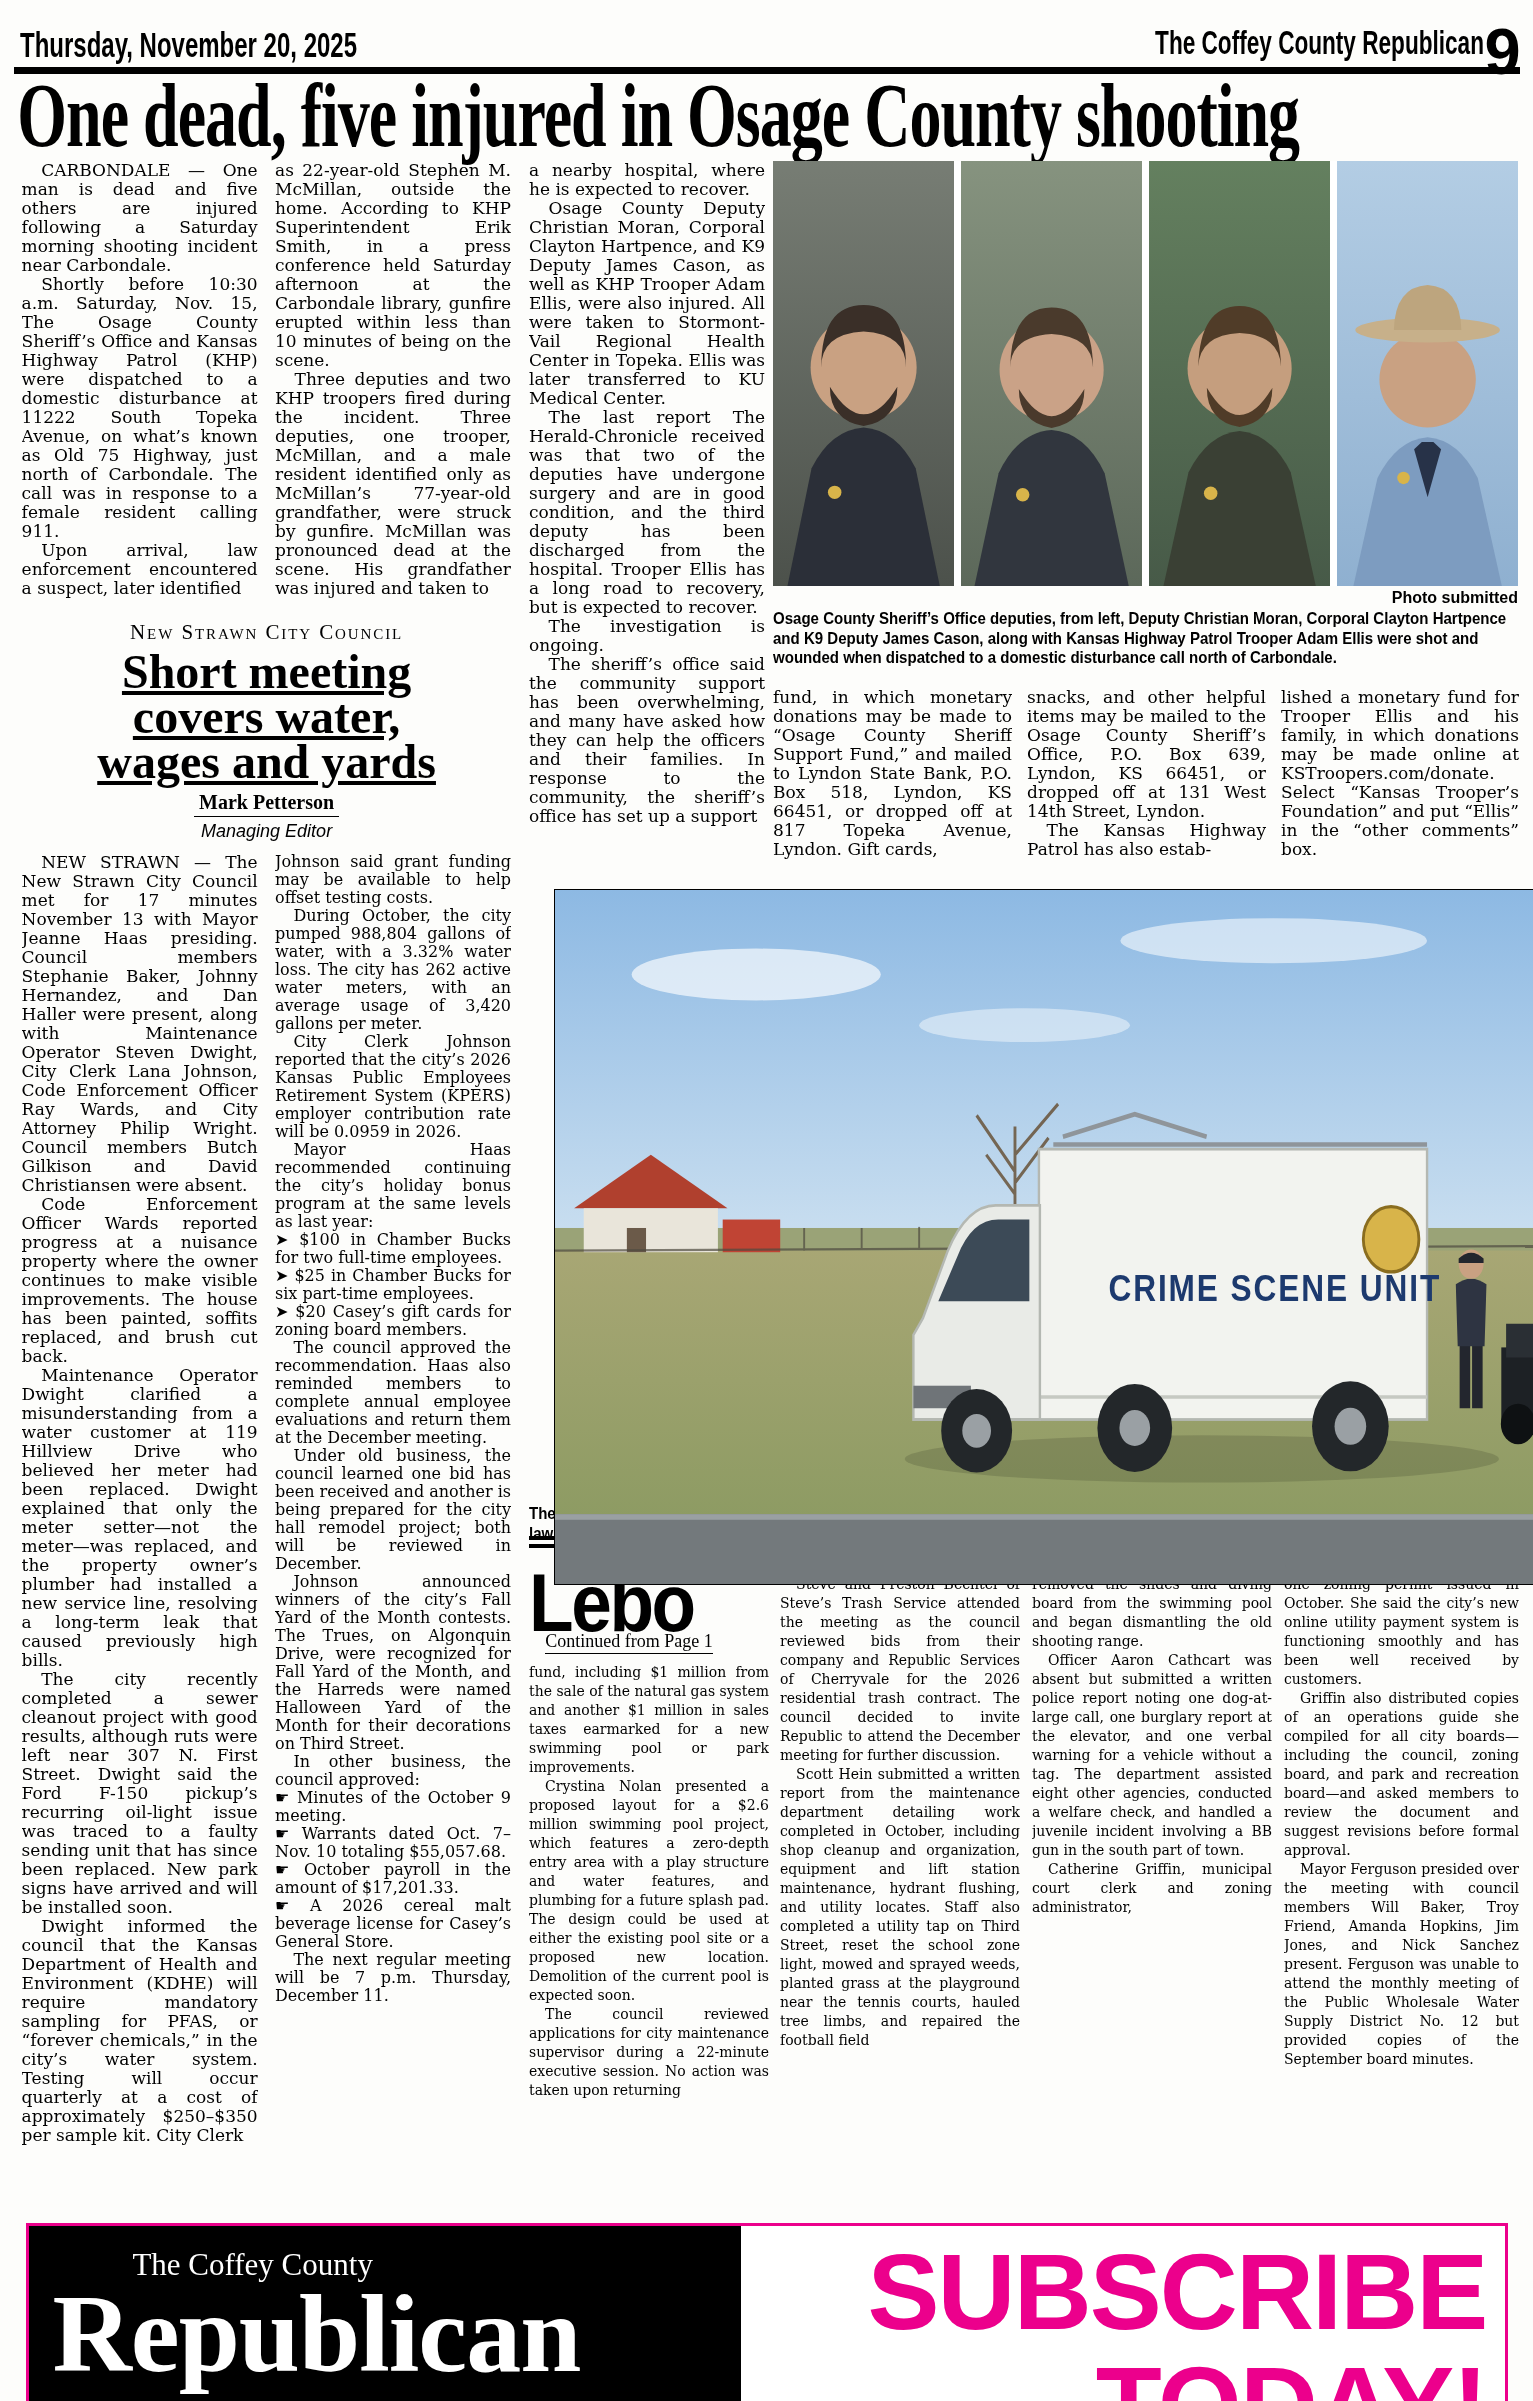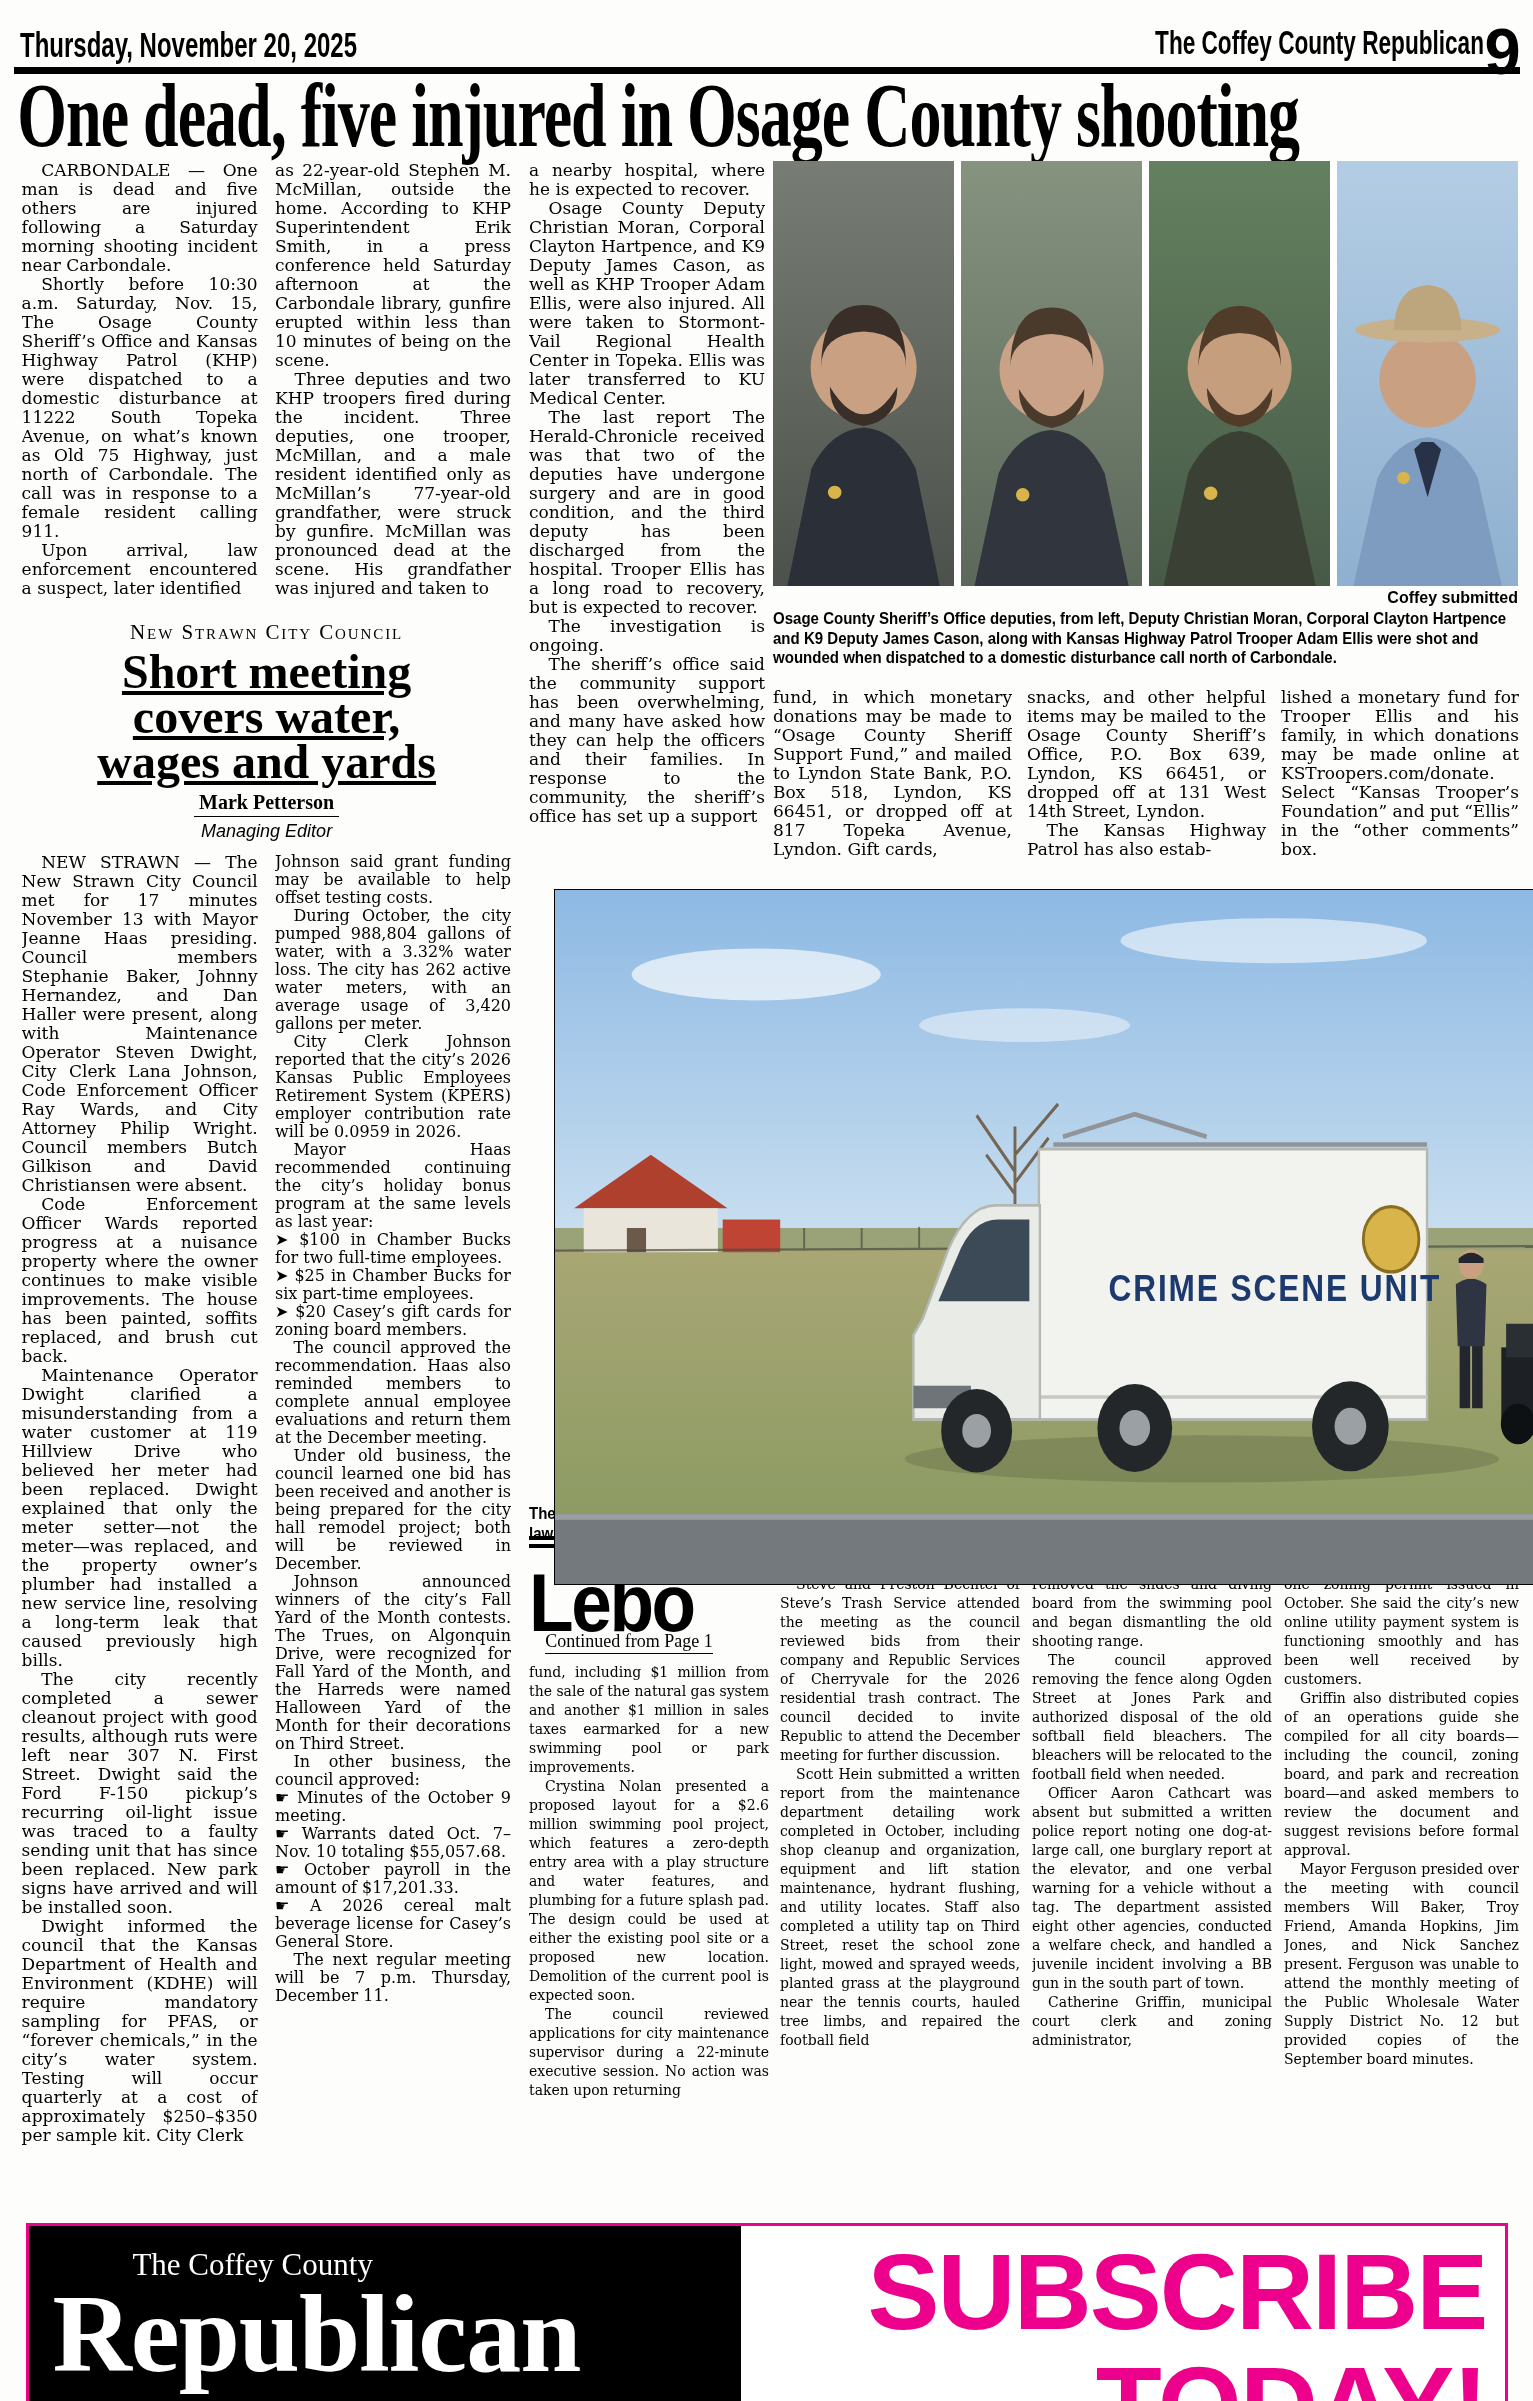--- a/index.html
+++ b/index.html
@@ -150,21 +150,21 @@
         </defs>
       <rect width="376" height="885" fill="url(#bg4)"></rect>
       <path d="M34 885 L84 660 Q124 580 188 575 Q252 580 292 660 L342 885 Z" fill="#7d9cc0"></path>
       <path d="M160 600 L188 700 L216 600 L200 585 L176 585 Z" fill="#273248"></path>
       <circle cx="188" cy="455" r="100" fill="#c9a182"></circle>
       <ellipse cx="188" cy="352" rx="150" ry="26" fill="#c7b08a"></ellipse>
       <path d="M118 352 Q120 262 188 258 Q256 262 258 352 Z" fill="#bda57e"></path>
       <circle cx="138" cy="660" r="13" fill="#d8b44a"></circle>
     </svg>
   </div>
-  <div class="credit dep">Coffey submitted</div>
+  <div class="credit dep">Photo submitted</div>
   <div class="caption dep">Osage County Sheriff’s Office deputies, from left, Deputy Christian Moran, Corporal Clayton Hartpence and K9 Deputy James Cason, along with Kansas Highway Patrol Trooper Adam Ellis were shot and wounded when dispatched to a domestic disturbance call north of Carbondale.</div>
 
   <div class="ns-kicker">New Strawn City Council</div>
   <div class="ns-headline">
     <div>Short meeting</div>
     <div>covers water,</div>
     <div>wages and yards</div>
   </div>
   <div class="ns-byline">
     <span class="name">Mark Petterson</span>
@@ -276,21 +276,20 @@
       <p>Crystina Nolan presented a proposed layout for a $2.6 million swimming pool project, which features a zero-depth entry area with a play structure and water features, and plumbing for a future splash pad. The design could be used at either the existing pool site or a proposed new location. Demolition of the current pool is expected soon.</p>
       <p>The council reviewed applications for city maintenance supervisor during a 22-minute executive session. No action was taken upon returning</p>
     </div>
   <div class="col ltight" style="left:780px; top:1556px; width:240px; height:635px;">
       <p class="noindent">to open session.</p>
       <p>Steve and Preston Bechtel of Steve’s Trash Service attended the meeting as the council reviewed bids from their company and Republic Services of Cherryvale for the 2026 residential trash contract. The council decided to invite Republic to attend the December meeting for further discussion.</p>
       <p>Scott Hein submitted a written report from the maintenance department detailing work completed in October, including shop cleanup and organization, equipment and lift station maintenance, hydrant flushing, and utility locates. Staff also completed a utility tap on Third Street, reset the school zone light, mowed and sprayed weeds, planted grass at the playground near the tennis courts, hauled tree limbs, and repaired the football field</p>
     </div>
   <div class="col ltight" style="left:1032px; top:1556px; width:240px; height:635px;">
       <p class="noindent">irrigation pump. They also removed the slides and diving board from the swimming pool and began dismantling the old shooting range.</p>
-      <p>The council approved removing the fence along Ogden Street at Jones Park and authorized disposal of the old softball field bleachers. The bleachers will be relocated to the football field when needed.</p>
       <p>Officer Aaron Cathcart was absent but submitted a written police report noting one dog-at-large call, one burglary report at the elevator, and one verbal warning for a vehicle without a tag. The department assisted eight other agencies, conducted a welfare check, and handled a juvenile incident involving a BB gun in the south part of town.</p>
       <p>Catherine Griffin, municipal court clerk and zoning administrator,</p>
     </div>
   <div class="col ltight" style="left:1284px; top:1556px; width:235px; height:635px;">
       <p class="noindent">reported five court cases and one zoning permit issued in October. She said the city’s new online utility payment system is functioning smoothly and has been well received by customers.</p>
       <p>Griffin also distributed copies of an operations guide she compiled for all city boards—including the council, zoning board, and park and recreation board—and asked members to review the document and suggest revisions before formal approval.</p>
       <p>Mayor Ferguson presided over the meeting with council members Will Baker, Troy Friend, Amanda Hopkins, Jim Jones, and Nick Sanchez present. Ferguson was unable to attend the monthly meeting of the Public Wholesale Water Supply District No. 12 but provided copies of the September board minutes.</p>
     </div>
 
   <div class="ad">

